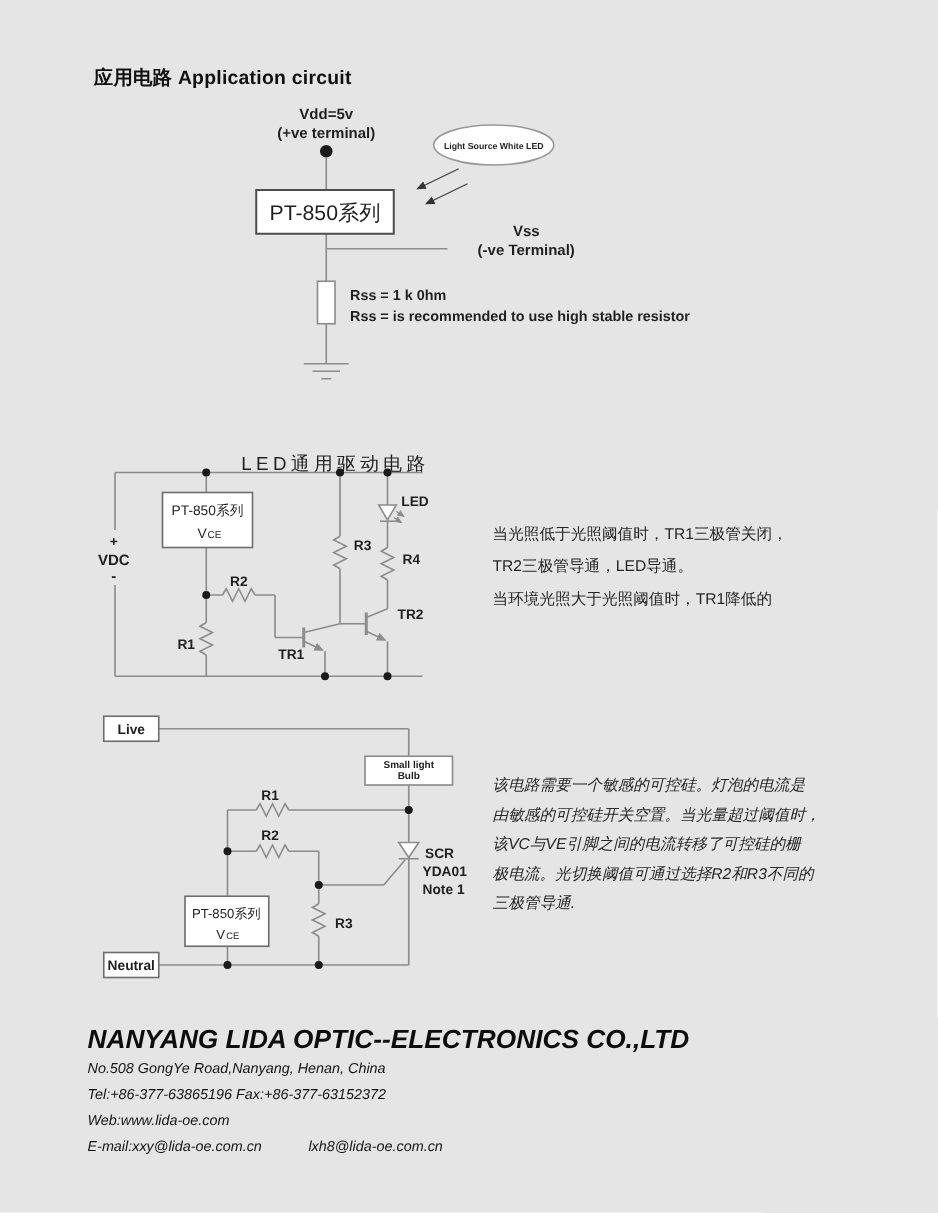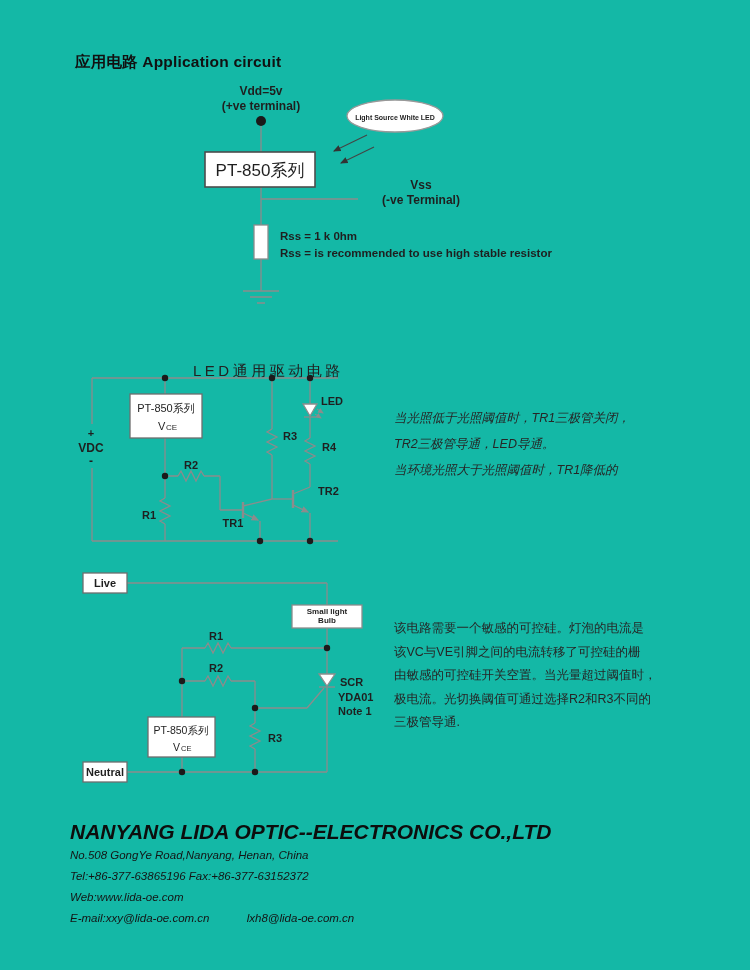--- a/index.html
+++ b/index.html
@@ -1,23 +1,23 @@
 <!DOCTYPE html>
 <html><head>
 <meta charset="utf-8">
 <style>
   html,body{margin:0;padding:0;background:#fff;}
-  #page{position:relative;width:750px;height:970px;background:#14b8a6;overflow:hidden;
+  #page{position:relative;width:750px;height:970px;background:#e5e5e5;overflow:hidden;
         font-family:"Liberation Sans",sans-serif;color:#1f1f1f;}
   .abs{position:absolute;}
   #doc-title{left:75px;top:52px;font-size:15.5px;font-weight:bold;color:#111;letter-spacing:.2px;}
   #led-title{left:193px;top:330px;font-size:15px;color:#222;letter-spacing:3.5px;margin-top:32px;}
   .desc{width:292px;font-size:12.5px;color:#262626;}
-  #led-desc{left:394px;top:405px;line-height:26px;font-style:italic;}
-  #scr-desc{left:394px;top:617px;line-height:23.6px;}
+  #led-desc{left:394px;top:414px;line-height:26px;}
+  #scr-desc{left:394px;top:617px;line-height:23.6px;font-style:italic;}
   .desc div{white-space:nowrap;}
   #footer-company{left:70px;top:820px;font-size:21px;font-weight:bold;font-style:italic;color:#0d0d0d;}
   .footer-line{left:70px;font-size:11.5px;font-style:italic;color:#141414;}
   #footer-address{top:849px;} #footer-phone{top:870px;} #footer-web{top:891px;} #footer-email{top:912px;}
   #footer-email span{display:inline-block;}
   #footer-email .email2{margin-left:34px;}
   svg{position:absolute;overflow:visible;}
   svg text{font-family:"Liberation Sans",sans-serif;fill:#1f1f1f;}
   .lbl{font-weight:bold;font-size:11px;}
   .lbl12{font-weight:bold;font-size:12px;}
@@ -162,22 +162,22 @@
       <circle class="dot" cx="327" cy="648" r="3.2"></circle>
       <circle class="dot" cx="182" cy="681" r="3.2"></circle>
       <circle class="dot" cx="255" cy="708" r="3.2"></circle>
       <circle class="dot" cx="182" cy="772" r="3.2"></circle>
       <circle class="dot" cx="255" cy="772" r="3.2"></circle>
     </g>
   </svg>
 
   <div class="abs desc" id="scr-desc">
     <div>该电路需要一个敏感的可控硅。灯泡的电流是</div>
+    <div>由敏感的可控硅开关空置。当光量超过阈值时，</div>
     <div>该VC与VE引脚之间的电流转移了可控硅的栅</div>
-    <div>由敏感的可控硅开关空置。当光量超过阈值时，</div>
     <div>极电流。光切换阈值可通过选择R2和R3不同的</div>
     <div>三极管导通.</div>
   </div>
 
   <div class="abs" id="footer-company">NANYANG LIDA OPTIC--ELECTRONICS CO.,LTD</div>
   <div class="abs footer-line" id="footer-address">No.508 GongYe Road,Nanyang, Henan, China</div>
   <div class="abs footer-line" id="footer-phone">Tel:+86-377-63865196 Fax:+86-377-63152372</div>
   <div class="abs footer-line" id="footer-web">Web:www.lida-oe.com</div>
   <div class="abs footer-line" id="footer-email">
     <span>E-mail:xxy@lida-oe.com.cn</span>

